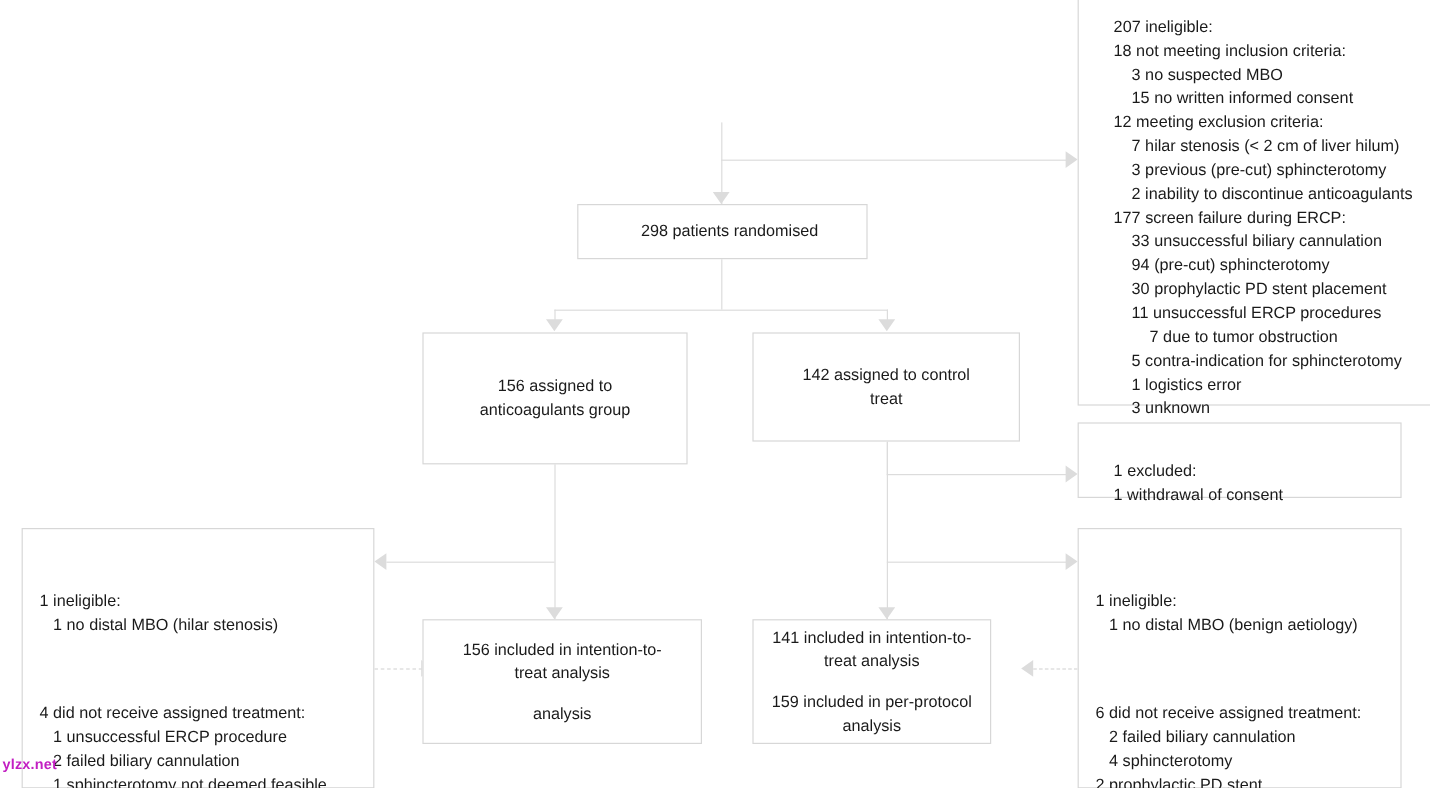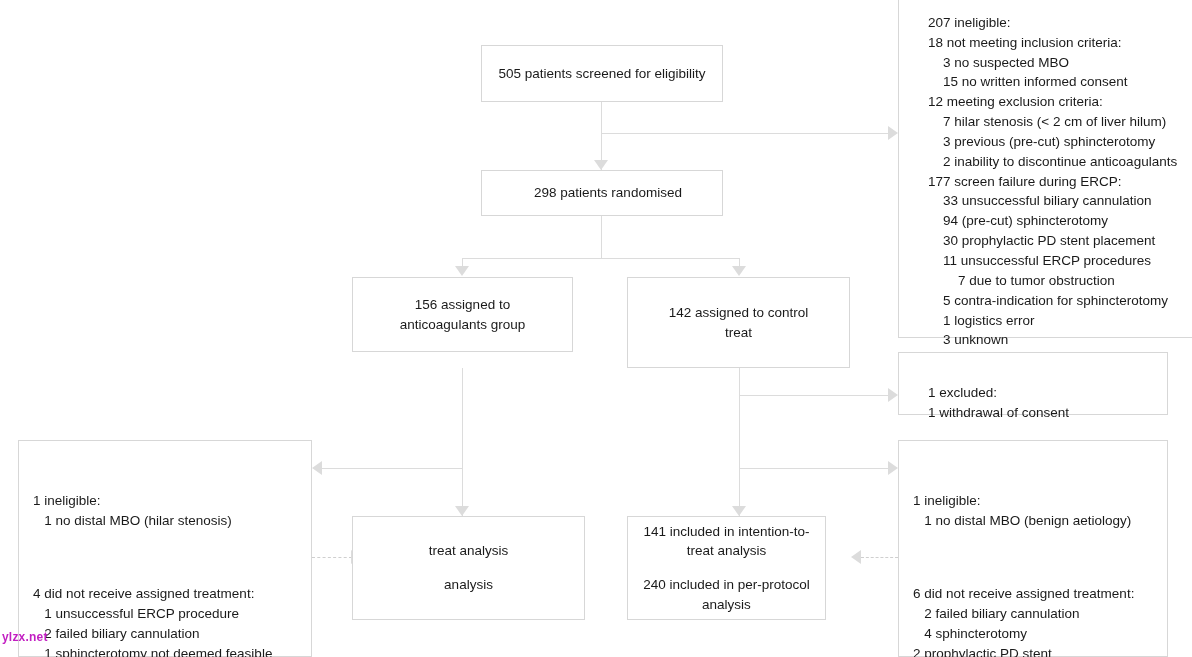--- a/index.html
+++ b/index.html
@@ -121,54 +121,52 @@
 
   <div class="hline" style="left:739px; top:468px; width:150px;"></div>
   <div class="arrow right" style="left:888px; top:461px;"></div>
 
   <div class="hline dashed" style="left:312px; top:557px; width:40px;"></div>
   <div class="arrow right" style="left:351px; top:550px;"></div>
 
   <div class="hline dashed" style="left:861px; top:557px; width:37px;"></div>
   <div class="arrow left" style="left:851px; top:550px;"></div>
 
-  <div class="box centered" style="left:481px; top:45px; width:242px; height:57px;">
-    <span class="line">505 patients screened for eligibility</span>
-  </div>
 
   <div class="box centered" style="left:481px; top:170px; width:242px; height:46px;padding-left:12px;">
     <span class="line">298 patients randomised</span>
   </div>
 
-  <div class="box centered" style="left:352px; top:277px; width:221px; height:75px;text-align:center;">
+  <div class="box centered" style="left:352px; top:277px; width:221px; height:110px;text-align:center;">
     <span class="line">156 assigned to</span>
     <span class="line">anticoagulants group</span>
   </div>
 
   <div class="box centered" style="left:627px; top:277px; width:223px; height:91px;">
     <span class="line">142 assigned to control</span>
     <span class="line">treat</span>
   </div>
 
   <div class="box centered" style="left:352px; top:516px; width:233px; height:104px;">
     <span class="para">
+      <span class="line">156 included in intention-to-</span>
       <span class="line">treat analysis</span>
     </span>
     <span class="para">
       <span class="line">analysis</span>
     </span>
   </div>
 
   <div class="box centered" style="left:627px; top:516px; width:199px; height:104px;">
     <span class="para">
       <span class="line">141 included in intention-to-</span>
       <span class="line">treat analysis</span>
     </span>
     <span class="para">
-      <span class="line">240 included in per-protocol</span>
+      <span class="line">159 included in per-protocol</span>
       <span class="line">analysis</span>
     </span>
   </div>
 
   <div class="box listbox" style="left:898px; top:-12px; width:310px; height:350px; padding-top:4px;">
     <span>207 ineligible:
     18 not meeting inclusion criteria:
         3 no suspected MBO
         15 no written informed consent
     12 meeting exclusion criteria:

